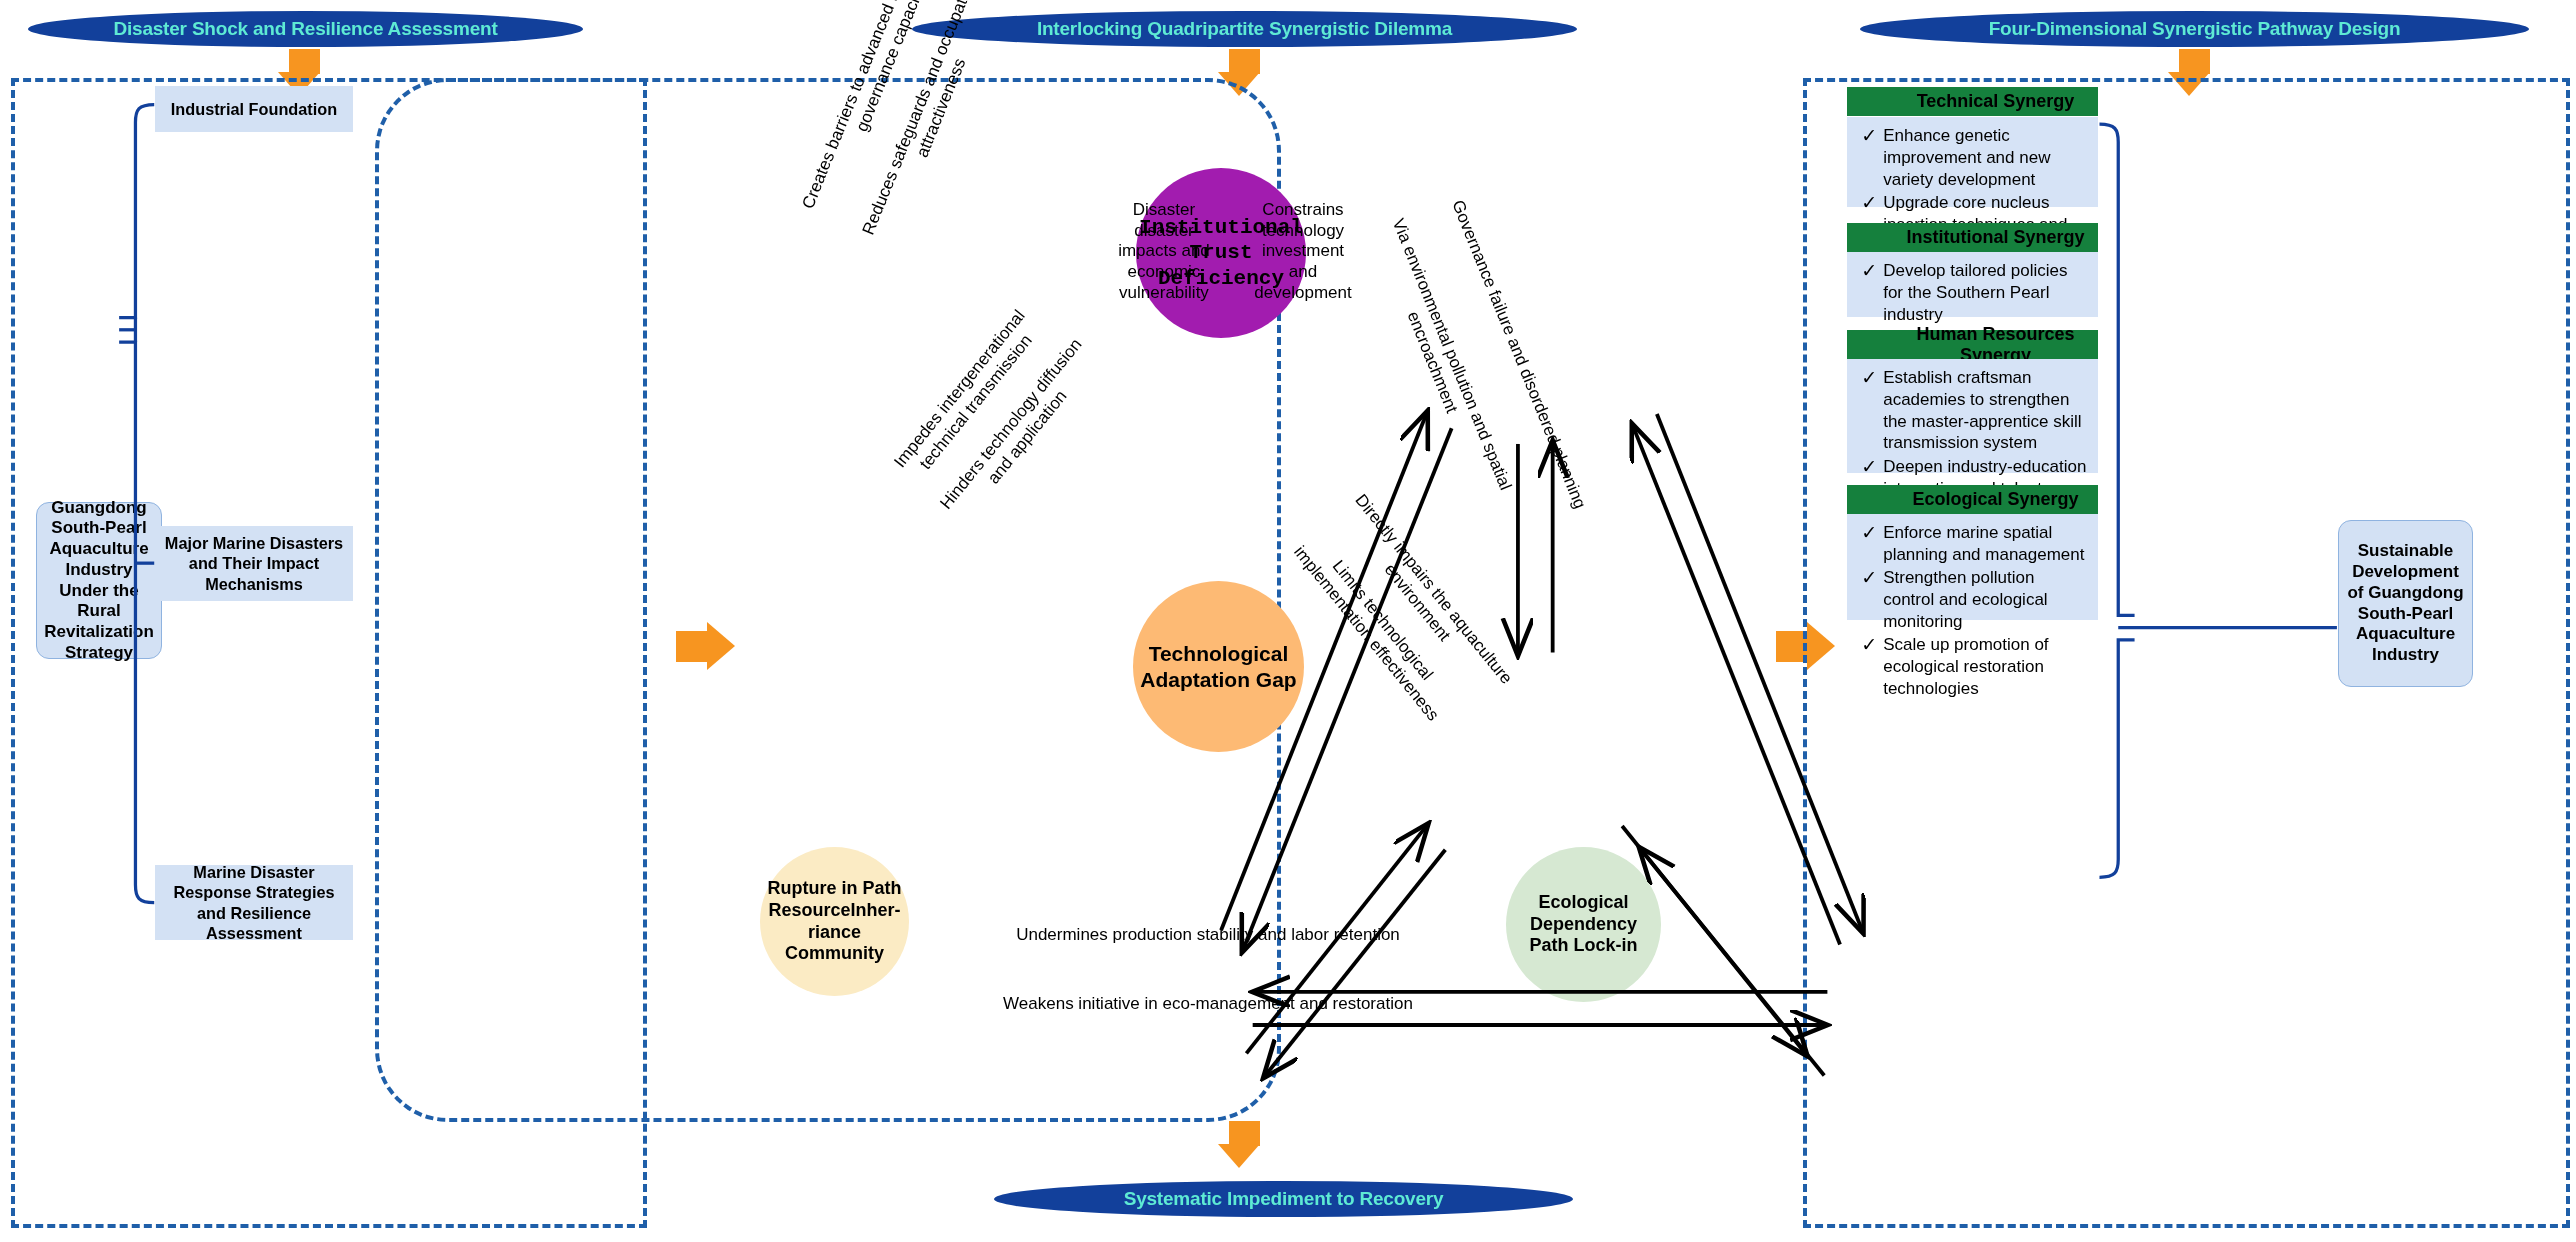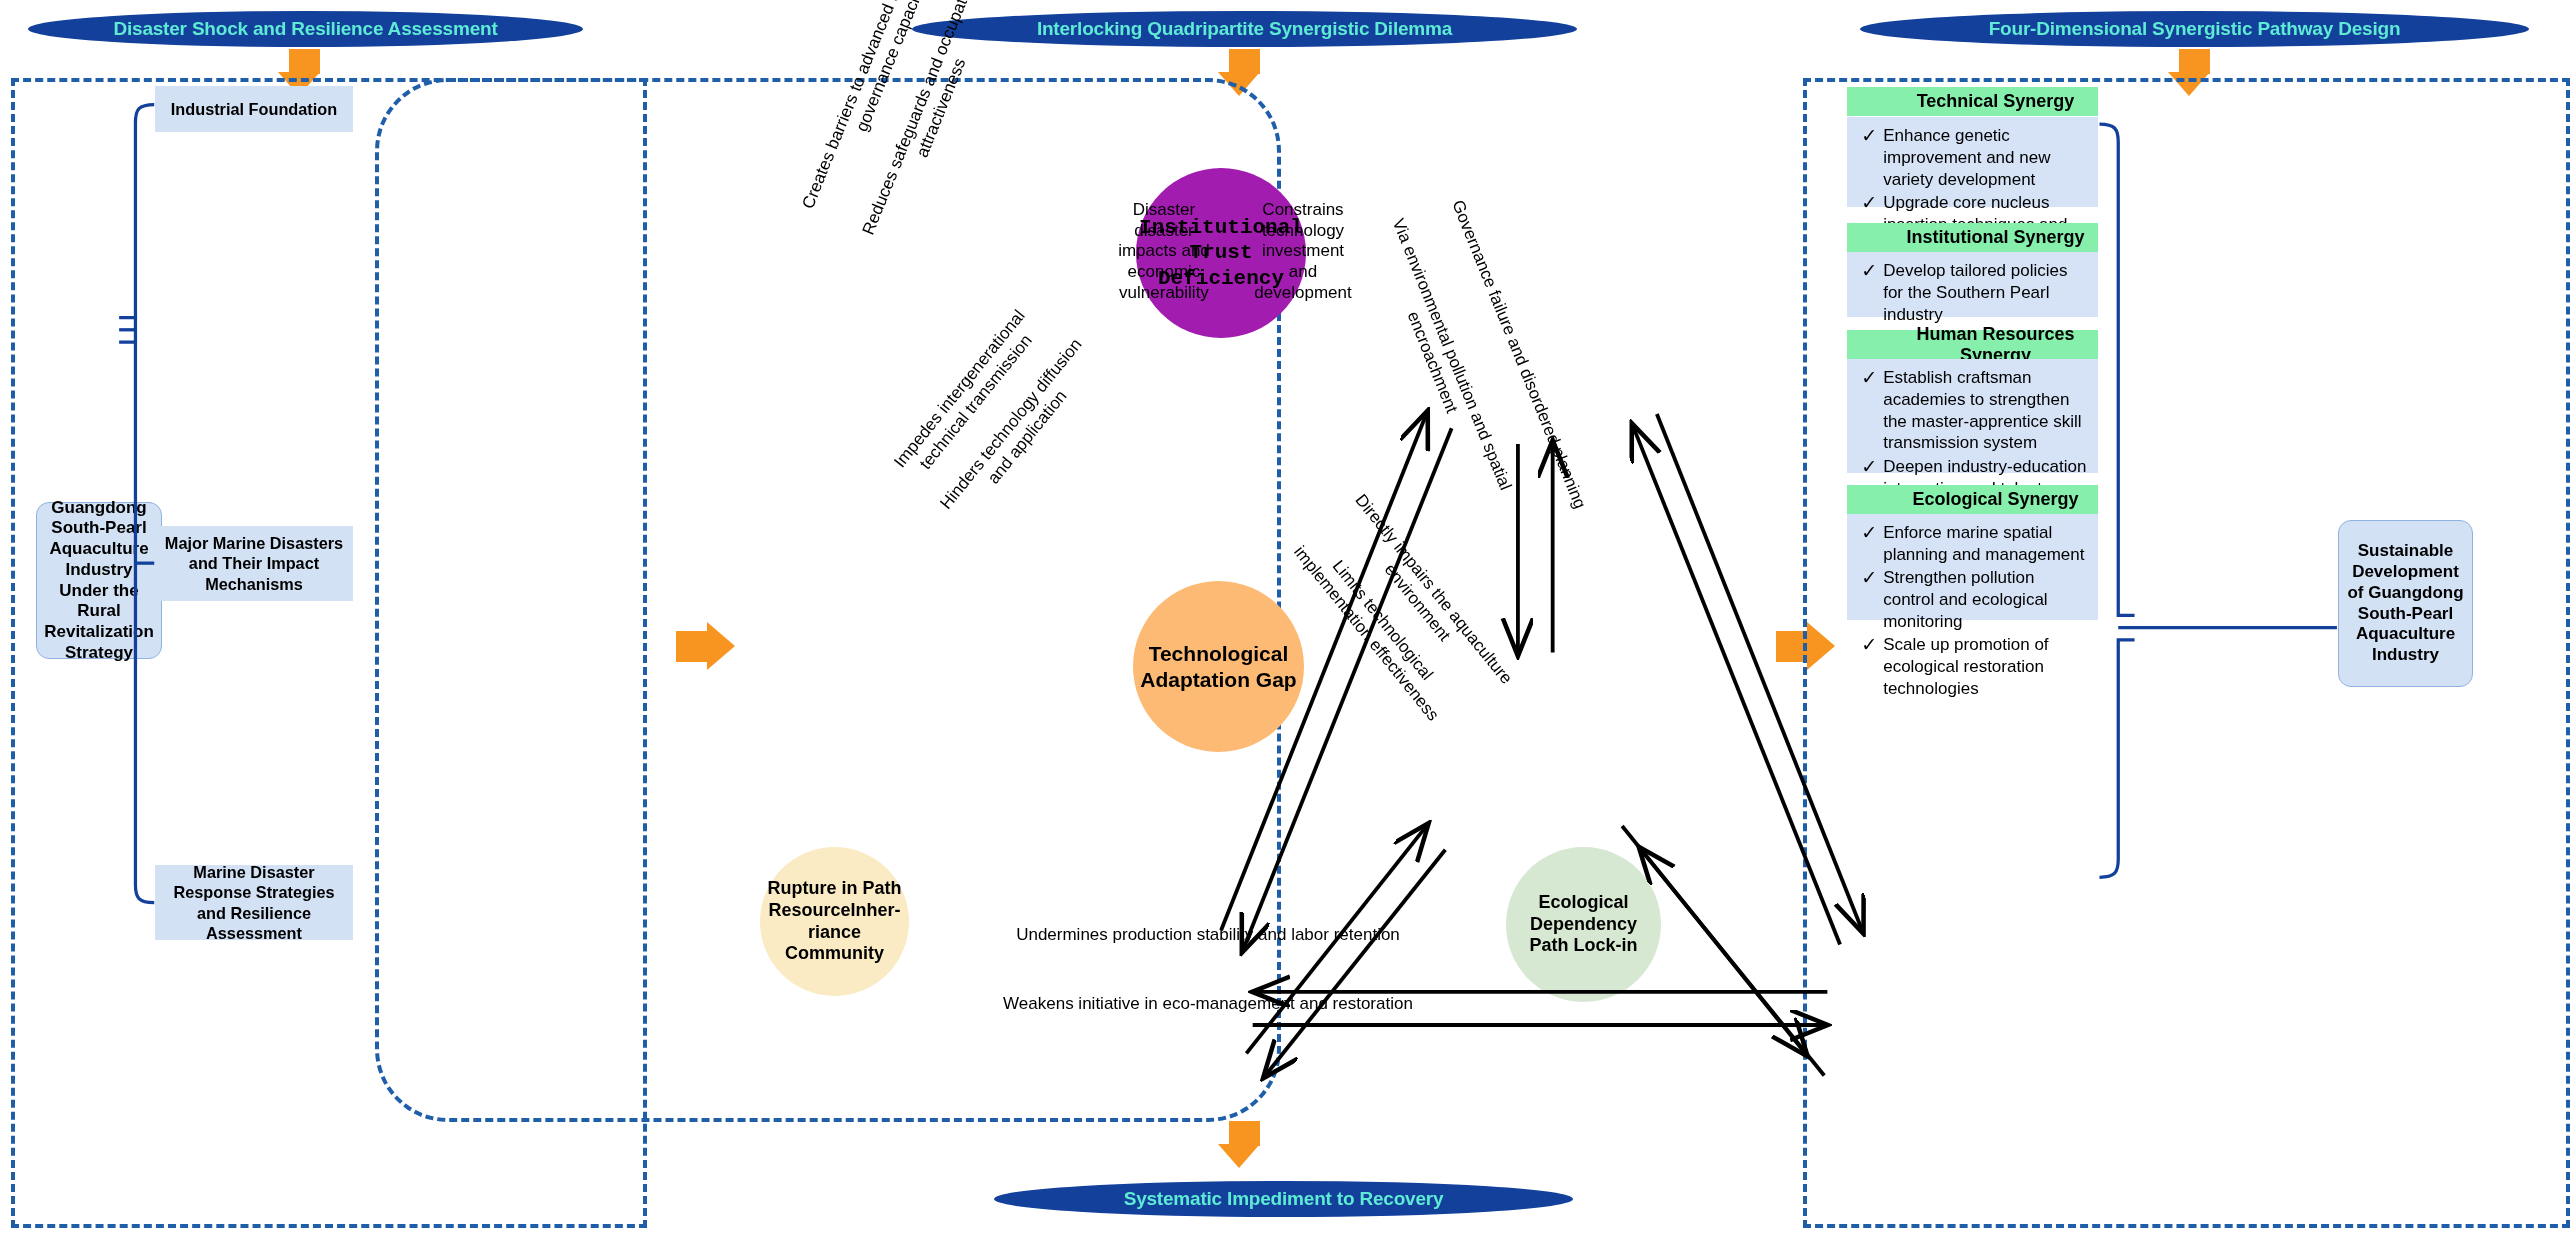--- a/index.html
+++ b/index.html
@@ -41,21 +41,21 @@
   
   .flat-box{
     position:absolute;background:#D3E1F4;
     display:flex;align-items:center;justify-content:center;
     text-align:center;font-weight:bold;line-height:1.25;
     box-sizing:border-box;padding:4.9px 8.2px;
   }
 
   
   .syn-head{
-    position:absolute;background:#86efac;display:flex;align-items:center;
+    position:absolute;background:#15803d;display:flex;align-items:center;
     justify-content:center;font-weight:bold;text-align:center;
     box-sizing:border-box;
     padding-left:46px;
   }
   .syn-body{
     position:absolute;background:#D6E3F6;box-sizing:border-box;
     padding:8.2px 11.4px 8.2px 8.2px;
   }
   .syn-li{display:flex;align-items:flex-start;margin:0 0 1.6px 0;line-height:1.28;}
   .syn-li .ck{width:28px;flex:0 0 28px;text-align:center;font-size:19px;line-height:1.2;}

